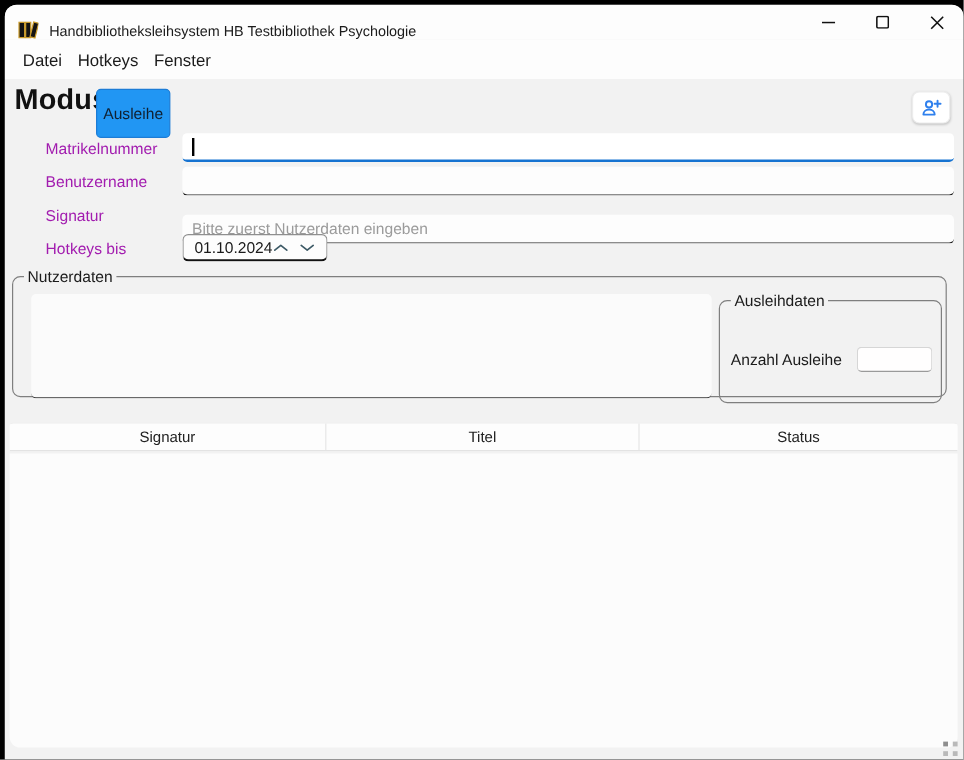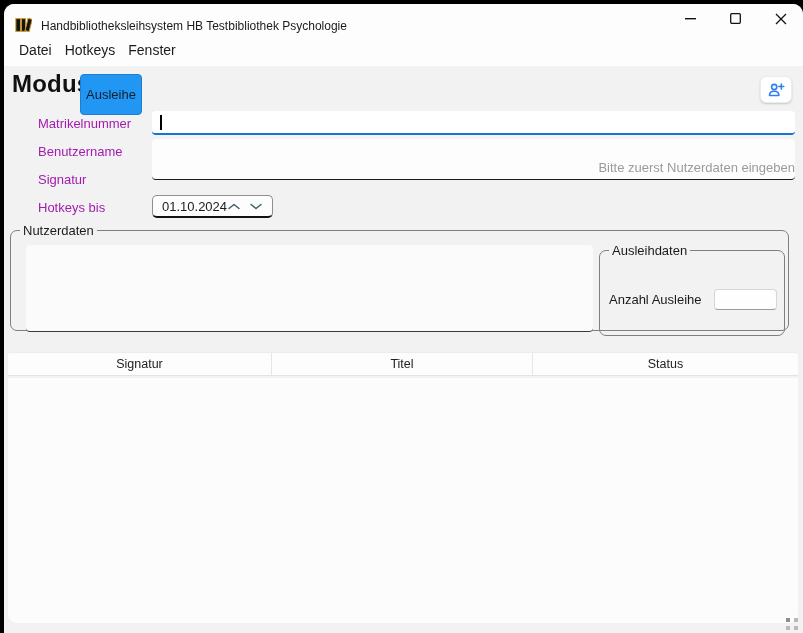--- a/index.html
+++ b/index.html
@@ -172,21 +172,21 @@
       <span class="caret"></span>
       <span></span>
     </div>
 
     <div class="field-label" style="top:78px;">Benutzername</div>
     <div class="input-box" style="top:73px;">
       <span></span>
     </div>
 
     <div class="field-label" style="top:106px;">Signatur</div>
-    <div class="input-box" style="top:90px;justify-content:flex-end;">
+    <div class="input-box" style="top:113px;">
       <span class="placeholder">Bitte zuerst Nutzerdaten eingeben</span>
     </div>
 
     <div class="field-label" style="top:134px;">Hotkeys bis</div>
     <div class="date-box" style="top:129px;">
       <span class="date-value">01.10.2024</span>
       <span class="spin">
         <svg width="12" height="7" viewBox="0 0 12 7">
             <path d="M1 5.5 L6 1.5 L11 5.5" fill="none" stroke="#3d5a66" stroke-width="1.4" stroke-linecap="round" stroke-linejoin="round"></path>
           </svg>

